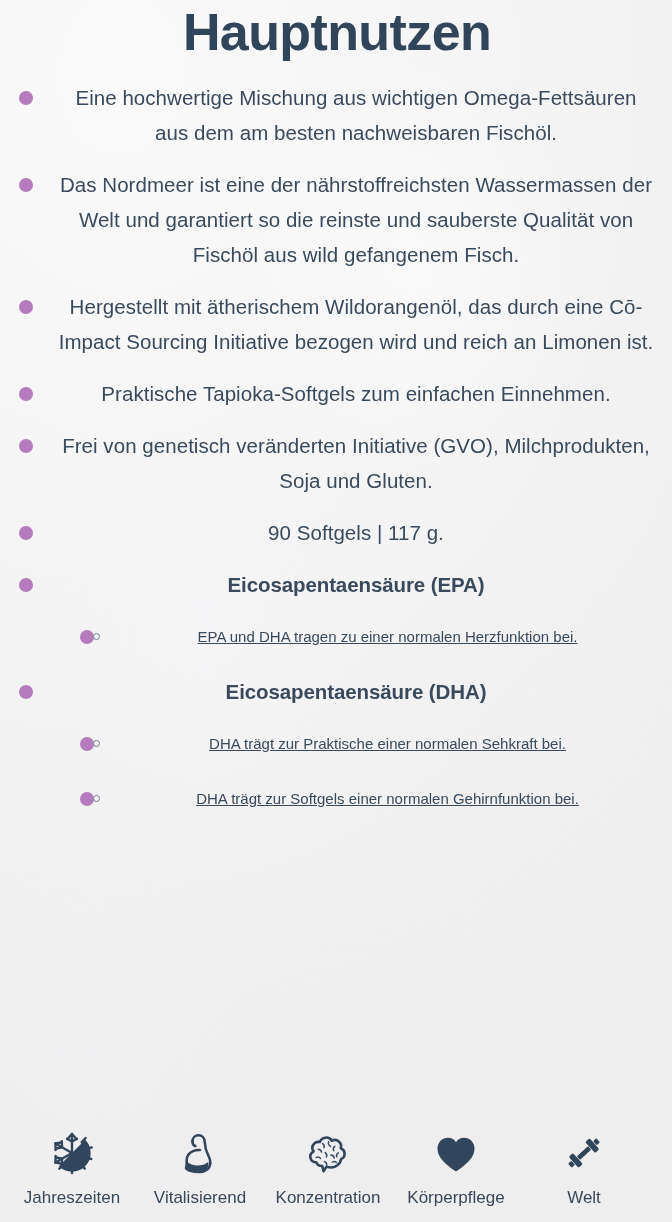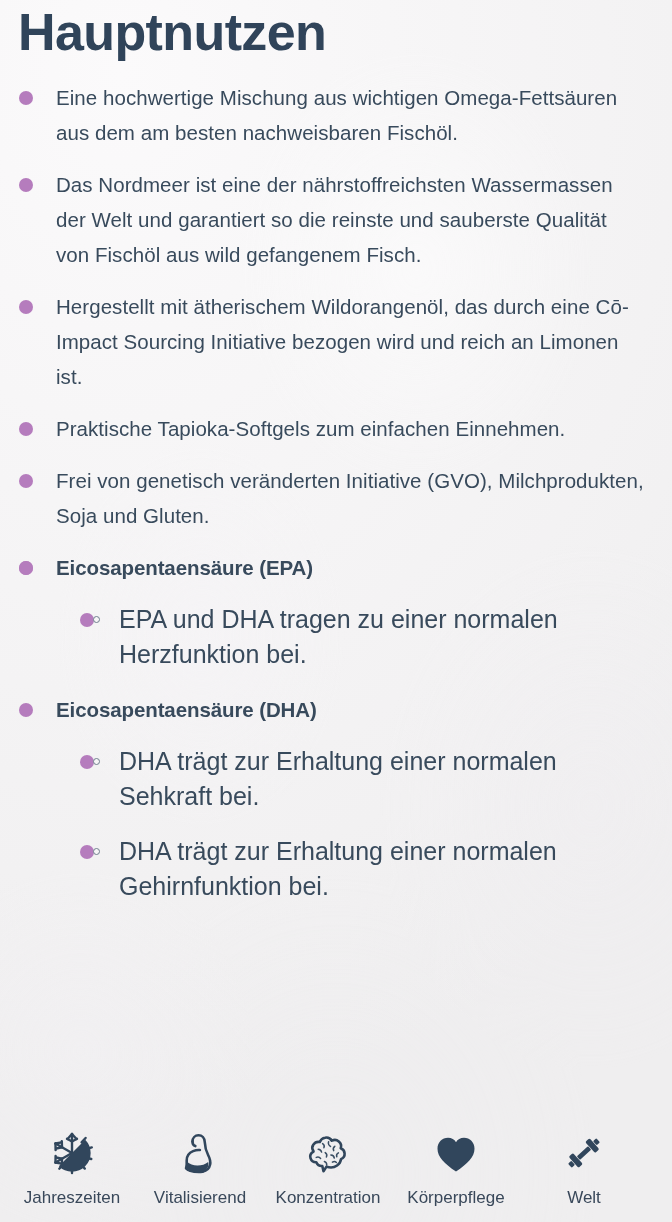--- a/index.html
+++ b/index.html
@@ -33,35 +33,36 @@
       radial-gradient(44% 30% at 88% 66%, rgba(240,238,241,.75) 0%, rgba(255,255,255,0) 72%),
       radial-gradient(34% 20% at 12% 86%, rgba(243,241,244,.8) 0%, rgba(255,255,255,0) 75%),
       radial-gradient(50% 32% at 50% 96%, rgba(238,237,239,.6) 0%, rgba(255,255,255,0) 78%);
   }
   .content {
     position: relative;
     z-index: 2;
     padding: 0 16px 16px 18px;
     box-sizing: border-box;
     height: 100%;
+    text-align: center;
   }
 
   .page-title {
     margin: 0;
     padding: 2px 0 0 0;
     font-size: 52px;
     line-height: 60px;
     font-weight: 700;
     letter-spacing: -0.6px;
     color: #30445a;
   }
 
   .benefit-list {
     list-style: none;
-    margin: 18px 12px 0 0;
+    margin: 18px 0 0 0;
     padding: 0;
   }
   .benefit-item {
     position: relative;
     padding-left: 38px;
     margin-bottom: 17px;
     font-size: 20.5px;
     line-height: 35px;
     color: #384a5c;
     letter-spacing: 0.05px;
@@ -82,23 +83,24 @@
 
   .sub-list {
     list-style: none;
     margin: 14px 0 4px 0;
     padding: 0;
   }
   .sub-item {
     position: relative;
     padding-left: 101px;
     margin-bottom: 20px;
-    font-size: 25px;
+    font-size: 15px;
     line-height: 35px;
     color: #384a5c;
+    text-decoration: underline;
   }
   .sub-bullet {
     position: absolute;
     left: 62px;
     top: 11px;
     width: 31px;
     height: 14px;
   }
   .sub-bullet .filled {
     position: absolute;
@@ -188,20 +190,21 @@
         <span class="benefit-text">Praktische Tapioka-Softgels zum einfachen Einnehmen.</span>
       </li>
 
       <li class="benefit-item">
         <span class="bullet-dot"></span>
         <span class="benefit-text">Frei von genetisch veränderten Initiative (GVO), Milchprodukten, Soja und Gluten.</span>
       </li>
 
       <li class="benefit-item">
         <span class="bullet-dot"></span>
+        <span class="benefit-text">90 Softgels | 117 g.</span>
       </li>
 
       <li class="benefit-item bold">
         <span class="bullet-dot"></span>
         <span class="benefit-text">Eicosapentaensäure (EPA)</span>
       </li>
       <ul class="sub-list">
         <li class="sub-item">
           <span class="sub-bullet">
             <span class="filled"></span>
@@ -214,28 +217,28 @@
       <li class="benefit-item bold">
         <span class="bullet-dot"></span>
         <span class="benefit-text">Eicosapentaensäure (DHA)</span>
       </li>
       <ul class="sub-list">
         <li class="sub-item">
           <span class="sub-bullet">
             <span class="filled"></span>
               <span class="hollow"></span>
           </span>
-          <span>DHA trägt zur Erhaltung einer normalen Sehkraft bei.</span>
+          <span>DHA trägt zur Praktische einer normalen Sehkraft bei.</span>
         </li>
         <li class="sub-item">
           <span class="sub-bullet">
             <span class="filled"></span>
               <span class="hollow"></span>
           </span>
-          <span>DHA trägt zur Erhaltung einer normalen Gehirnfunktion bei.</span>
+          <span>DHA trägt zur Softgels einer normalen Gehirnfunktion bei.</span>
         </li>
       </ul>
 
     </ul>
   </div>
 
   <div class="icon-strip">
 
     <div class="icon-cell">
       <span class="icon-glyph">

